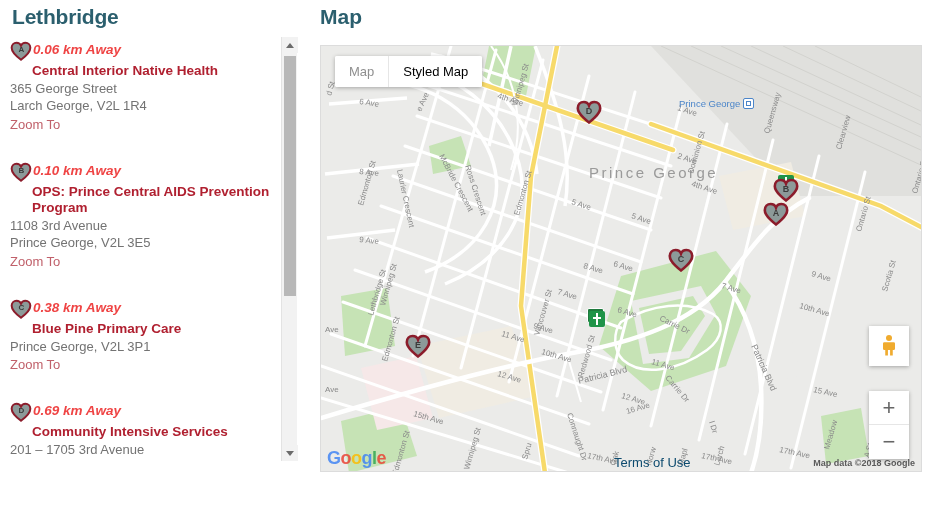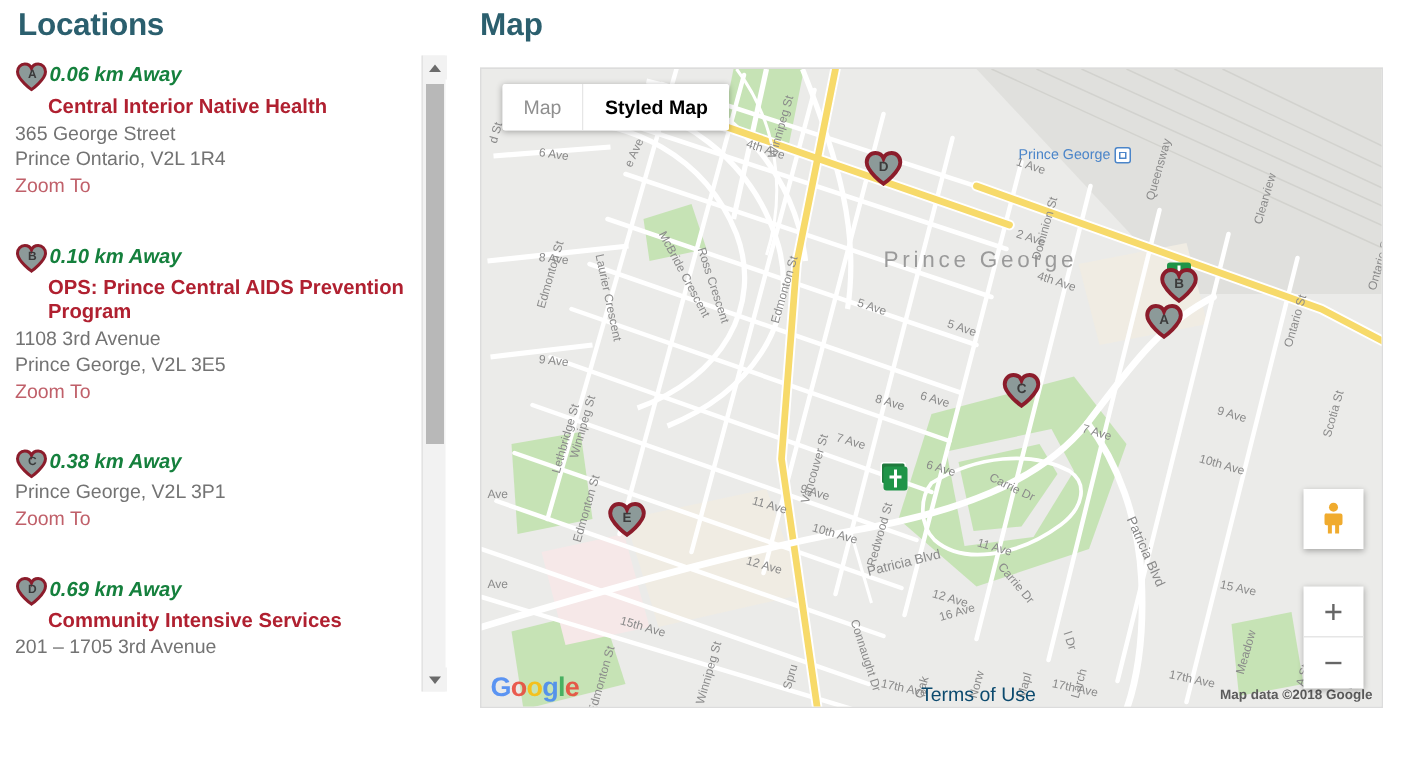--- a/index.html
+++ b/index.html
@@ -34,21 +34,21 @@
   }
   .heart svg { display: block; width: 22px; height: 20px; }
   .heart .letter {
     position: absolute; left: 0; top: 0; width: 22px; height: 20px;
     display: flex; align-items: center; justify-content: center;
     font-size: 8px; font-weight: bold; color: #3a3a3a;
     padding-bottom: 2px; padding-left: 1px;
   }
   .distance {
     font-size: 13.5px; font-style: italic; font-weight: bold;
-    color: #15803d; padding-top: 3px;
+    color: #ef4444; padding-top: 3px;
   }
   .loc-name {
     font-size: 13.5px; font-weight: bold; color: #b02030;
     margin: 2px 0 1px 22px; line-height: 1.18;
   }
   .loc-addr { font-size: 13px; color: #737373; line-height: 1.35; }
   .zoom-to {
     font-size: 13px; color: #c0606a; cursor: pointer;
     margin-top: 1px; display: inline-block;
   }
@@ -95,21 +95,21 @@
     position: absolute; left: 14px; top: 10px; z-index: 40;
     display: flex; background: #ffffff;
     box-shadow: 0 1px 4px rgba(0,0,0,0.3); border-radius: 2px;
     overflow: hidden;
   }
   .mt-btn {
     font-size: 13px; padding: 8px 14px; cursor: pointer; white-space: nowrap;
     background: #fff;
   }
   .mt-btn.inactive { color: #8f8f8f; border-right: 1px solid #e6e6e6; }
-  .mt-btn.active { color: #000; font-weight: bold; }
+  .mt-btn.active { color: #000; font-weight: normal; }
 
   
   .marker { position: absolute; z-index: 35; width: 26px; height: 24px; cursor: pointer; }
   .marker svg { display: block; width: 26px; height: 24px; }
   .marker .mlet {
     position: absolute; left: 0; top: 0; width: 26px; height: 24px;
     display: flex; align-items: center; justify-content: center;
     font-size: 9px; font-weight: bold; color: #3c3c3c; padding-bottom: 3px;
   }
 
@@ -180,51 +180,51 @@
     position: absolute; left: 614px; top: 455px;
     font-size: 13px; color: #0c4a6e; white-space: nowrap; cursor: pointer;
   }
 </style>
 </head>
 <body>
 
 <div class="page">
 
   <div class="left-panel">
-    <div class="panel-title">Locations</div>
+    <div class="panel-title">Lethbridge</div>
 
     <div class="list-wrap">
       <div class="list-inner" id="loc-list">
           <div class="loc-item"><div class="loc-headline">
               <div class="heart">
                 <svg viewBox="0 0 26 24" width="22" height="20">
                   <path d="M13 22.5 C13 22.5 1.8 14.4 1.8 8.2 C1.8 4.6 4.4 2 7.6 2 C10 2 12.2 3.4 13 5.6 C13.8 3.4 16 2 18.4 2 C21.6 2 24.2 4.6 24.2 8.2 C24.2 14.4 13 22.5 13 22.5 Z" fill="#8c9a99" stroke="#8b1c2b" stroke-width="2.4"></path>
                 </svg>
                 <div class="letter">A</div>
               </div>
               <div class="distance">0.06 km Away</div>
-            </div><div class="loc-name">Central Interior Native Health</div><div class="loc-addr">365 George Street</div><div class="loc-addr">Prince Ontario, V2L 1R4</div><div class="zoom-to">Zoom To</div></div>
+            </div><div class="loc-name">Central Interior Native Health</div><div class="loc-addr">365 George Street</div><div class="loc-addr">Larch George, V2L 1R4</div><div class="zoom-to">Zoom To</div></div>
           <div class="loc-item"><div class="loc-headline">
               <div class="heart">
                 <svg viewBox="0 0 26 24" width="22" height="20">
                   <path d="M13 22.5 C13 22.5 1.8 14.4 1.8 8.2 C1.8 4.6 4.4 2 7.6 2 C10 2 12.2 3.4 13 5.6 C13.8 3.4 16 2 18.4 2 C21.6 2 24.2 4.6 24.2 8.2 C24.2 14.4 13 22.5 13 22.5 Z" fill="#8c9a99" stroke="#8b1c2b" stroke-width="2.4"></path>
                 </svg>
                 <div class="letter">B</div>
               </div>
               <div class="distance">0.10 km Away</div>
             </div><div class="loc-name">OPS: Prince Central AIDS Prevention Program</div><div class="loc-addr">1108 3rd Avenue</div><div class="loc-addr">Prince George, V2L 3E5</div><div class="zoom-to">Zoom To</div></div>
           <div class="loc-item"><div class="loc-headline">
               <div class="heart">
                 <svg viewBox="0 0 26 24" width="22" height="20">
                   <path d="M13 22.5 C13 22.5 1.8 14.4 1.8 8.2 C1.8 4.6 4.4 2 7.6 2 C10 2 12.2 3.4 13 5.6 C13.8 3.4 16 2 18.4 2 C21.6 2 24.2 4.6 24.2 8.2 C24.2 14.4 13 22.5 13 22.5 Z" fill="#8c9a99" stroke="#8b1c2b" stroke-width="2.4"></path>
                 </svg>
                 <div class="letter">C</div>
               </div>
               <div class="distance">0.38 km Away</div>
-            </div><div class="loc-addr">Prince George, V2L 3P1</div><div class="zoom-to">Zoom To</div></div>
+            </div><div class="loc-name">Blue Pine Primary Care</div><div class="loc-addr">Prince George, V2L 3P1</div><div class="zoom-to">Zoom To</div></div>
           <div class="loc-item">
             <div class="loc-headline">
               <div class="heart">
                 <svg viewBox="0 0 26 24" width="22" height="20">
                   <path d="M13 22.5 C13 22.5 1.8 14.4 1.8 8.2 C1.8 4.6 4.4 2 7.6 2 C10 2 12.2 3.4 13 5.6 C13.8 3.4 16 2 18.4 2 C21.6 2 24.2 4.6 24.2 8.2 C24.2 14.4 13 22.5 13 22.5 Z" fill="#8c9a99" stroke="#8b1c2b" stroke-width="2.4"></path>
                 </svg>
                 <div class="letter">D</div>
               </div>
               <div class="distance">0.69 km Away</div>
             </div>

